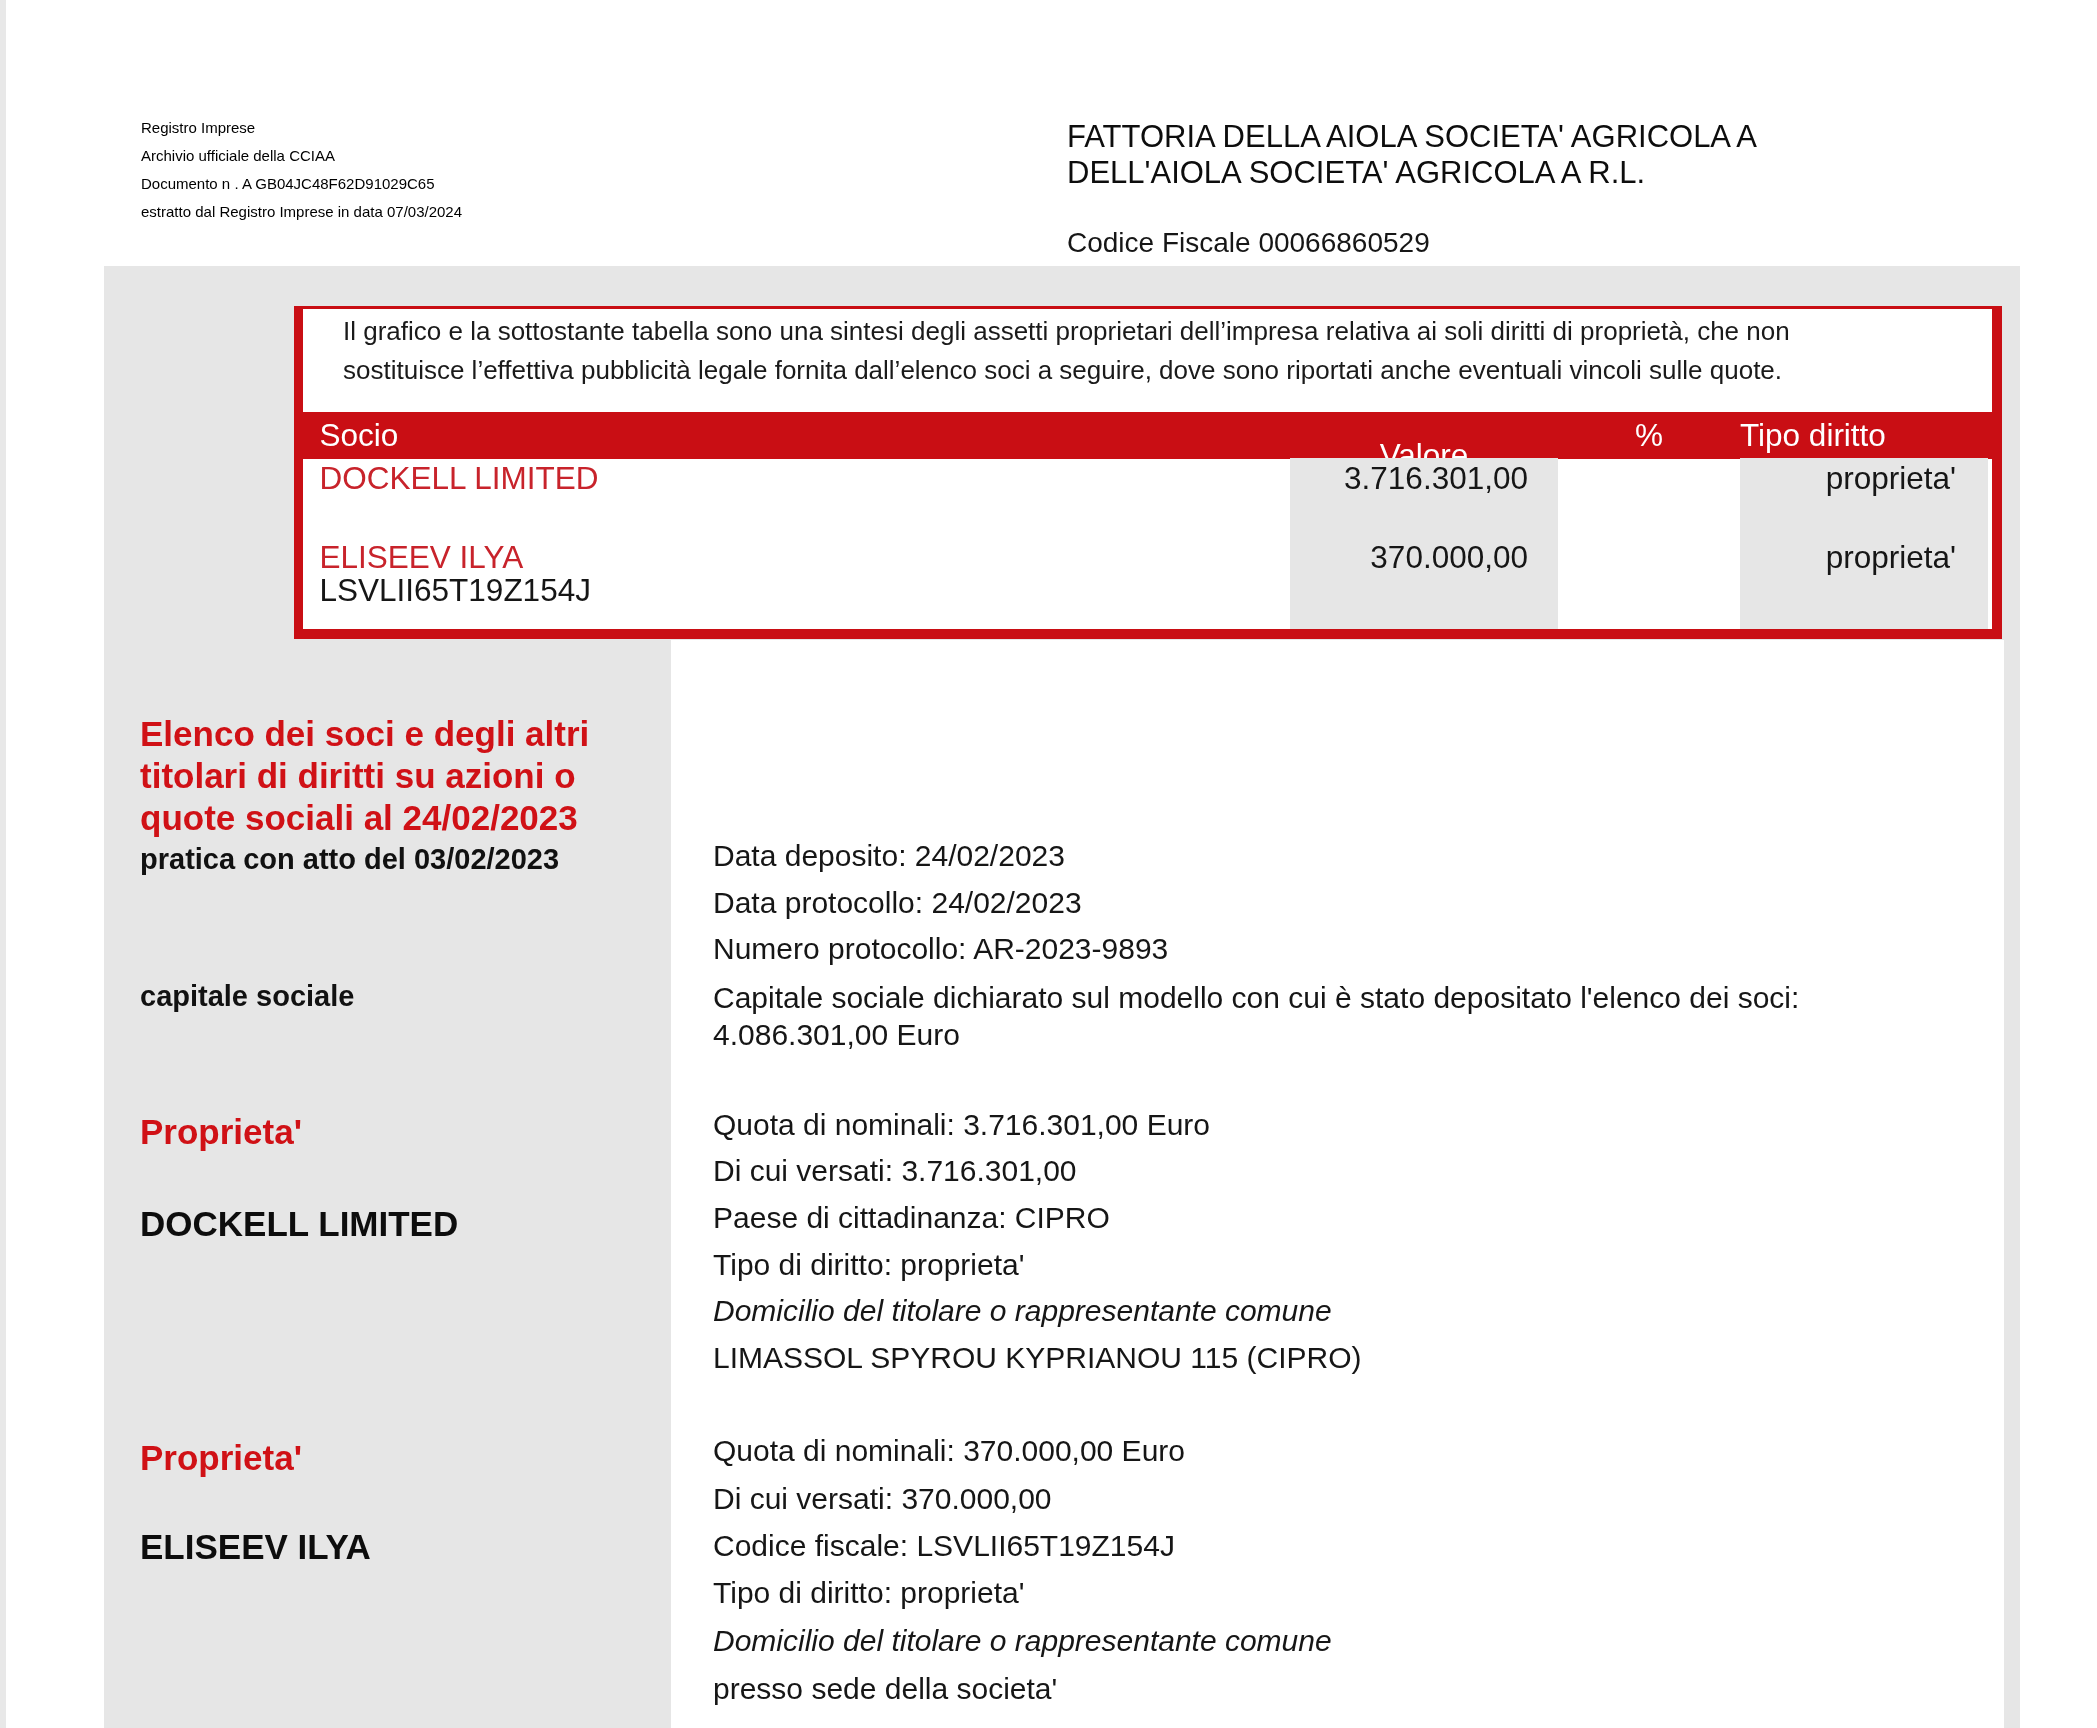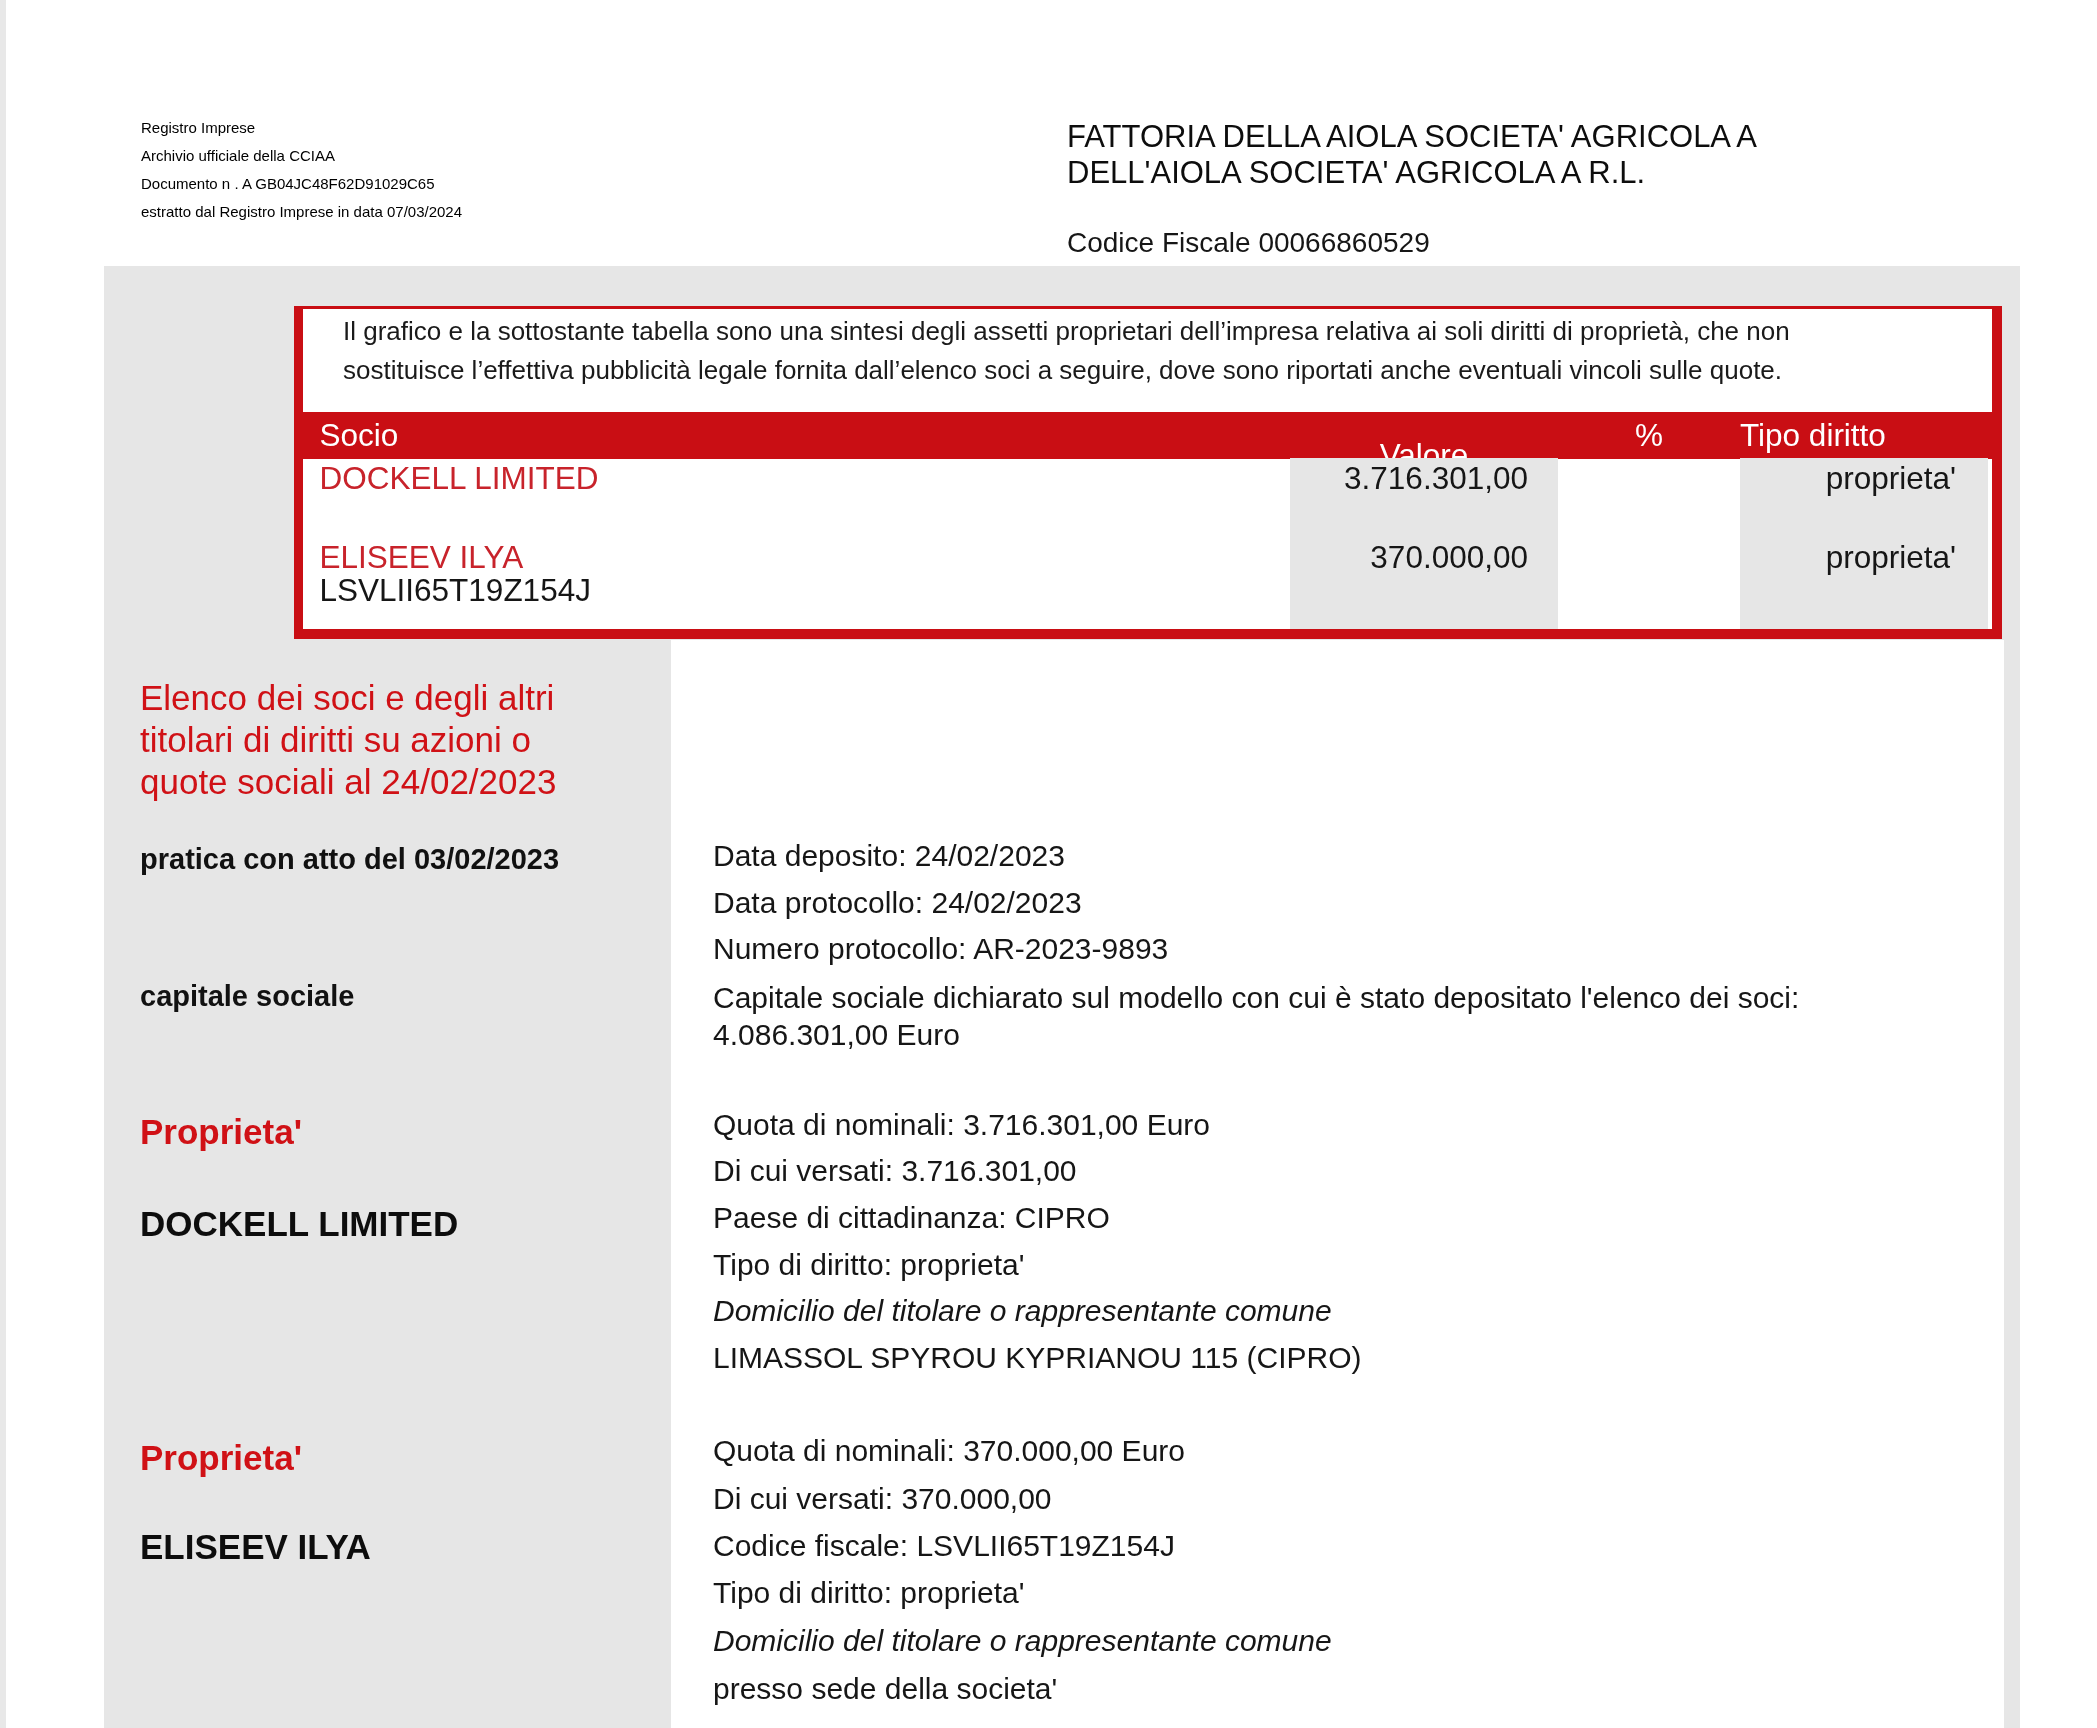--- a/index.html
+++ b/index.html
@@ -34,21 +34,21 @@
   #stripe-tipo{left:1437px;width:248px;}
   .cell{position:absolute;font-size:31.5px;line-height:35px;}
   .socio-name{left:16.5px;color:#c8232b;}
   .val-cell{left:987px;width:238px;text-align:right;color:#161616;}
   .tipo-cell{left:1437px;width:216px;text-align:right;color:#161616;}
   .row1{top:152px;}
   .row2{top:231px;}
   .socio-sub{left:16.5px;top:264px;color:#161616;font-size:31.5px;}
   
   .side{left:140px;color:#111;}
-  #side-heading{top:677px;font-size:35px;line-height:42px;color:#d01116;font-weight:normal;}
+  #side-heading{top:713px;font-size:35px;line-height:42px;color:#d01116;font-weight:bold;}
   #side-pratica{top:843px;font-size:29px;font-weight:bold;}
   #side-capitale{top:980px;font-size:29px;font-weight:bold;}
   .side-prop{font-size:35px;font-weight:bold;color:#d01116;}
   .side-holder{font-size:35px;font-weight:bold;color:#0d0d0d;}
   #side-prop1{top:1112px;}
   #side-holder1{top:1204px;}
   #side-prop2{top:1438px;}
   #side-holder2{top:1527px;}
   
   .det{left:713px;font-size:30px;color:#161616;white-space:nowrap;}

